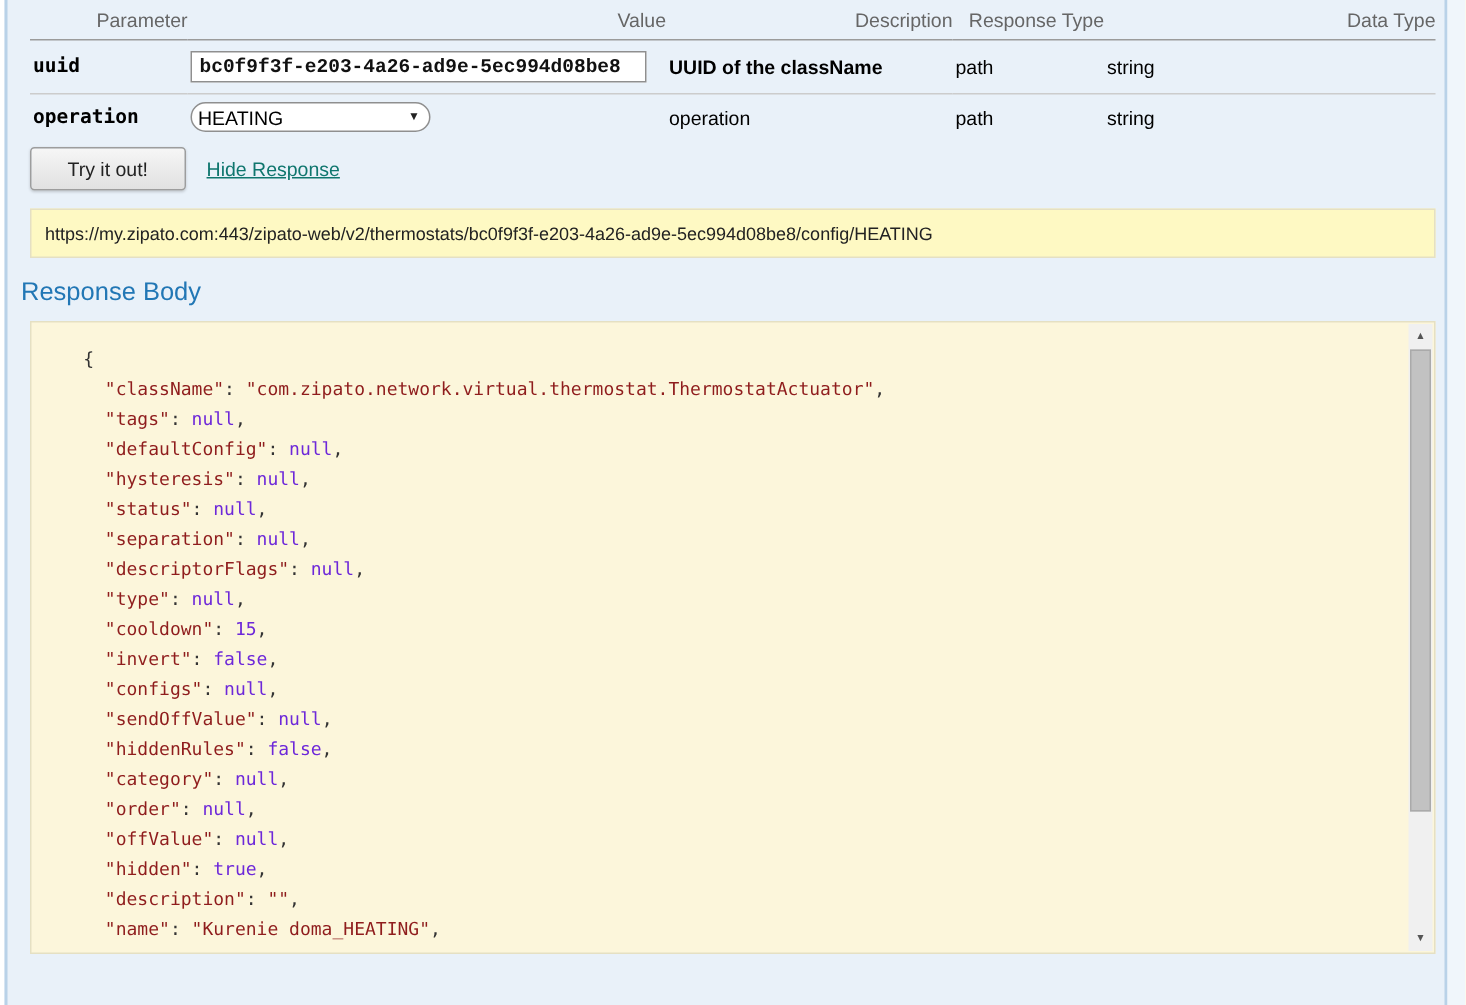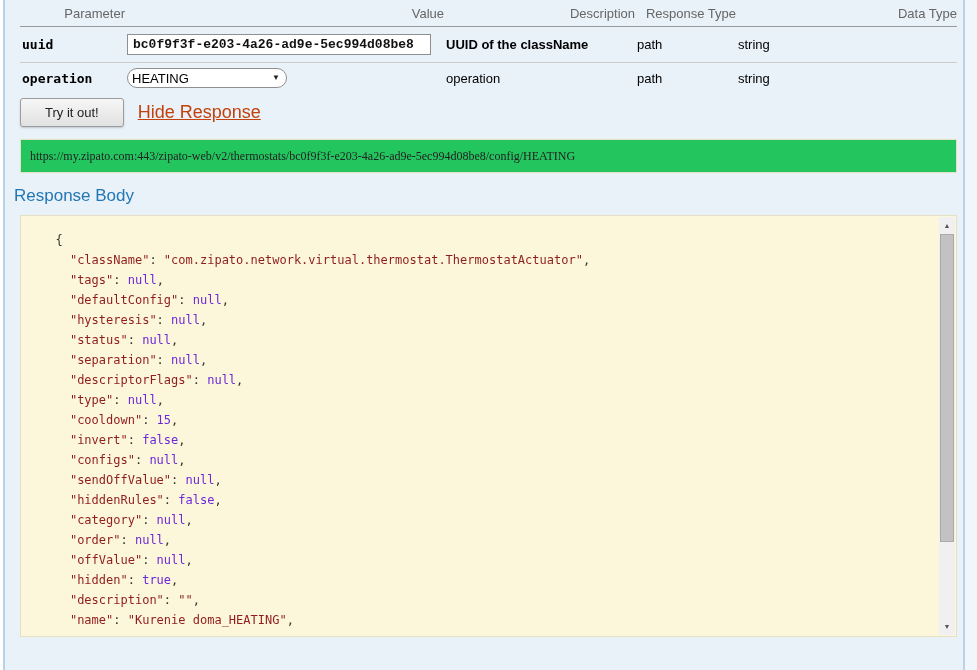--- a/index.html
+++ b/index.html
@@ -57,34 +57,34 @@
   .actions { display:flex; align-items:center; gap:14px; margin:4px 0 0 15px; }
   button.try-btn {
     font-family:"Liberation Sans", sans-serif;
     font-size:13px; color:#222;
     padding:6px 24px;
     background:linear-gradient(#f6f6f6,#e1e1e1);
     border:1px solid #9d9d9d; border-radius:3px;
     box-shadow:0 1px 2px rgba(0,0,0,0.18);
     cursor:pointer;
   }
-  a.hide-link { color:#c2410c; font-size:18px; text-decoration:underline; cursor:pointer; }
+  a.hide-link { color:#0f766e; font-size:13px; text-decoration:underline; cursor:pointer; }
 
   
   h2.sec {
     font-size:17px; font-weight:400; color:#2277b5;
     margin:13px 0 0 9px; line-height:20px;
   }
 
   
   .url-box {
     margin:12px 6px 0 15px; width:937px;
-    background:#22c55e; border:1px solid #e5e0c3;
+    background:#fef9c3; border:1px solid #e5e0c3;
     padding:9px 10px 8px 9px;
-    font-family:Liberation Serif, serif;
+    font-family:Liberation Sans, sans-serif;
     font-size:12px; color:#222; white-space:nowrap; overflow:hidden;
   }
   .body-box {
     position:relative; margin:9px 6px 0 15px; width:937px; height:422px;
     background:#fcf6db; border:1px solid #e5e0c3; overflow:hidden;
   }
   pre.code {
     margin:0; padding:14px 30px 0 20px;
     font-family:"DejaVu Sans Mono", monospace;
     font-size:12px; line-height:20px; color:#333;

